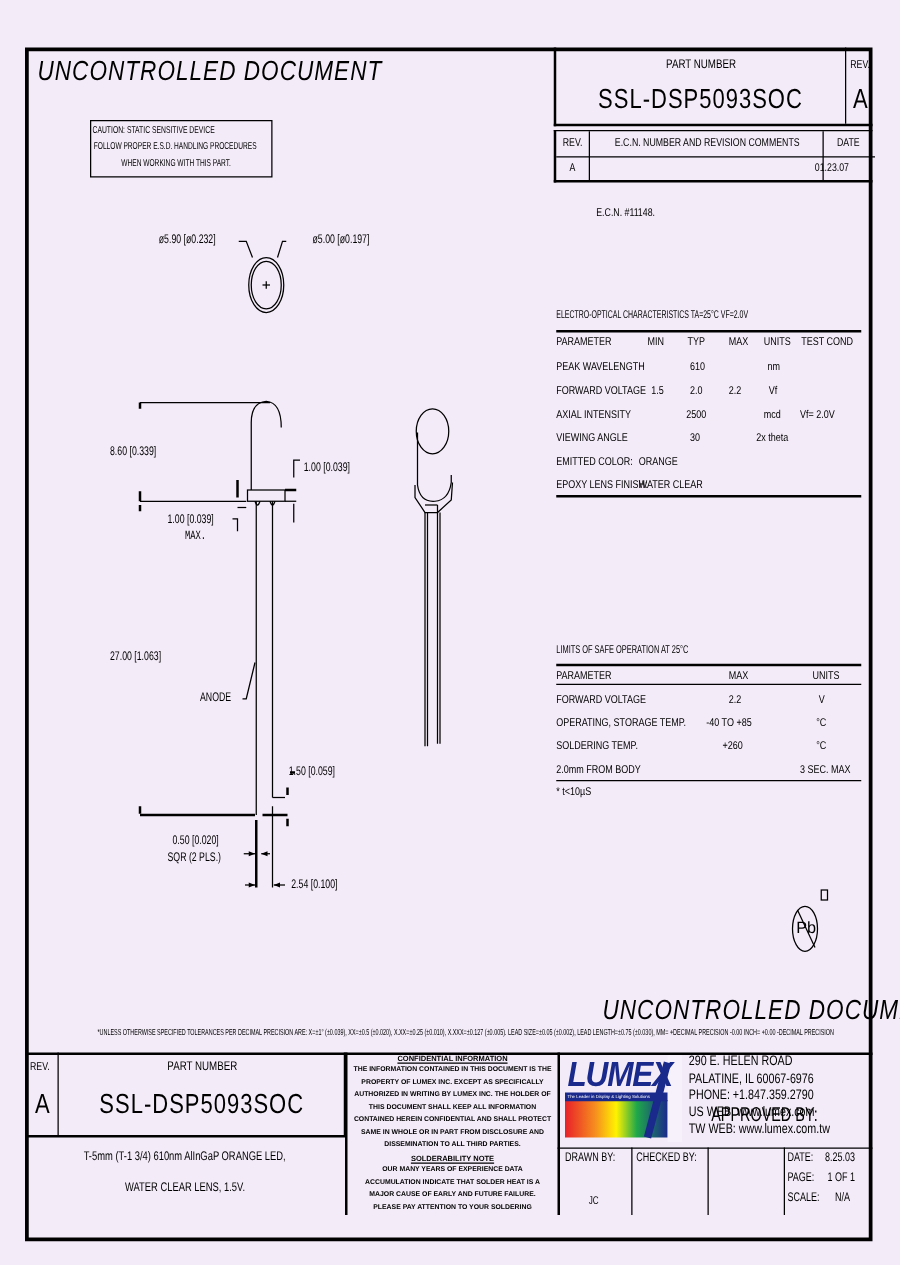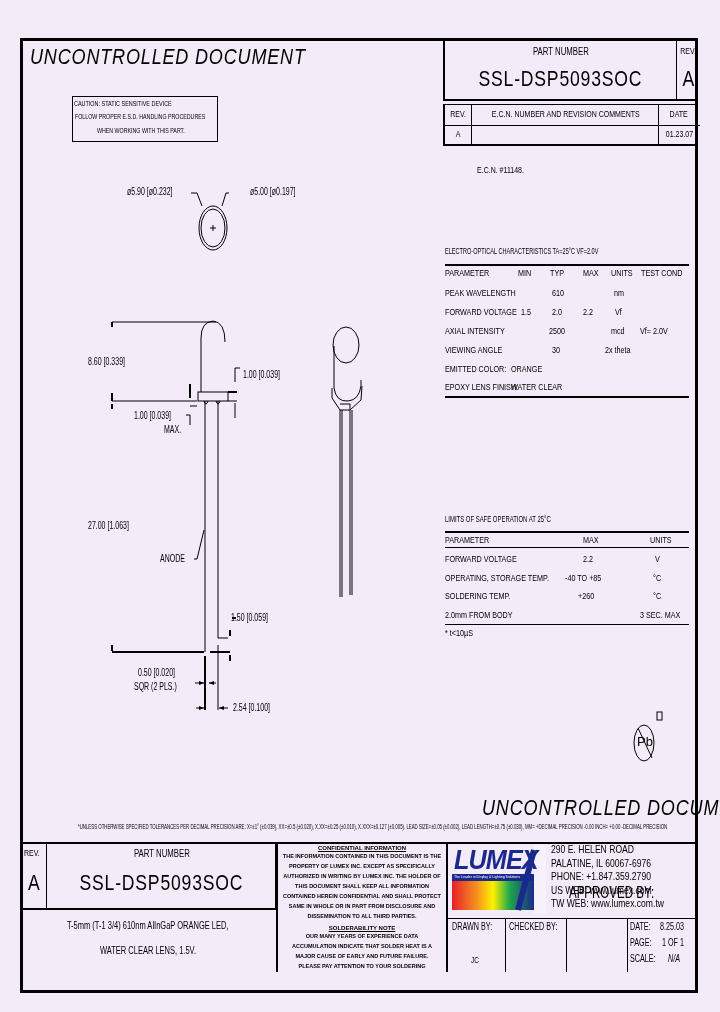--- a/index.html
+++ b/index.html
@@ -41,21 +41,21 @@
 
 <div class="box" style="left:443px;top:104px;width:255px;height:42px;border-width:1px 0 2px 2px;border-style:solid;">
   <div class="vline" style="left:26px;top:0;height:40px;"></div>
   <div class="vline" style="left:213px;top:0;height:40px;"></div>
   <div class="abs" style="left:0;top:20px;width:255px;border-top:1px solid #000;"></div>
   <div class="t" style="left:0;width:26px;top:4px;text-align:center;font-size:9px;"><span class="narrow" style="transform:scaleX(0.78);transform-origin:center;">REV.</span></div>
   <div class="t" style="left:26px;width:187px;top:4px;text-align:center;font-size:9px;"><span class="narrow" style="transform:scaleX(0.78);transform-origin:center;">E.C.N. NUMBER AND REVISION COMMENTS</span></div>
   <div class="t" style="left:213px;width:42px;top:4px;text-align:center;font-size:9px;"><span class="narrow" style="transform:scaleX(0.78);transform-origin:center;">DATE</span></div>
   <div class="t" style="left:0;width:26px;top:24px;text-align:center;font-size:9px;"><span class="narrow" style="transform:scaleX(0.78);transform-origin:center;">A</span></div>
   <div class="t" style="left:32px;top:24px;font-size:9px;margin-top:36px;"><span class="narrow" style="transform:scaleX(0.78);">E.C.N. #11148.</span></div>
-  <div class="t" style="left:214px;width:42px;top:24px;text-align:center;font-size:9px;"><span class="narrow" style="transform:scaleX(0.78);transform-origin:center;">01.23.07</span></div>
+  <div class="t" style="left:200px;width:42px;top:24px;text-align:center;font-size:9px;"><span class="narrow" style="transform:scaleX(0.78);transform-origin:center;">01.23.07</span></div>
 </div>
 
 <svg width="720" height="1012" style="left:0;top:0;">
   <g fill="none" stroke="#000" stroke-width="1">
 
     <ellipse cx="213" cy="228" rx="14" ry="22"></ellipse>
     <ellipse cx="213" cy="228" rx="12" ry="19"></ellipse>
     <line x1="210" y1="228" x2="216" y2="228"></line>
     <line x1="213" y1="225" x2="213" y2="231"></line>
 
@@ -124,21 +124,21 @@
     <polygon points="204,708 199,706 199,710"></polygon>
     <polygon points="219,708 224,706 224,710"></polygon>
   </g>
 </svg>
 
 <div class="t" style="left:127px;top:186px;font-size:10px;"><span class="narrow" style="transform:scaleX(0.7);">ø5.90 [ø0.232]</span></div>
 <div class="t" style="left:250px;top:186px;font-size:10px;"><span class="narrow" style="transform:scaleX(0.7);">ø5.00 [ø0.197]</span></div>
 <div class="t" style="left:88px;top:356px;font-size:10px;"><span class="narrow" style="transform:scaleX(0.7);">8.60 [0.339]</span></div>
 <div class="t" style="left:243px;top:369px;font-size:10px;"><span class="narrow" style="transform:scaleX(0.7);">1.00 [0.039]</span></div>
 <div class="t" style="left:134px;top:410px;font-size:10px;"><span class="narrow" style="transform:scaleX(0.7);">1.00 [0.039]</span></div>
-<div class="t" style="left:164px;top:424px;font-size:10px;"><span class="narrow" style="transform:scaleX(0.7);">MAX.</span></div>
+<div class="t" style="left:148px;top:424px;font-size:10px;font-family:Liberation Mono, monospace;"><span class="narrow" style="transform:scaleX(0.7);">MAX.</span></div>
 <div class="t" style="left:88px;top:520px;font-size:10px;"><span class="narrow" style="transform:scaleX(0.7);">27.00 [1.063]</span></div>
 <div class="t" style="left:160px;top:553px;font-size:10px;"><span class="narrow" style="transform:scaleX(0.7);">ANODE</span></div>
 <div class="t" style="left:231px;top:612px;font-size:10px;"><span class="narrow" style="transform:scaleX(0.7);">1.50 [0.059]</span></div>
 <div class="t" style="left:138px;top:667px;font-size:10px;"><span class="narrow" style="transform:scaleX(0.7);">0.50 [0.020]</span></div>
 <div class="t" style="left:134px;top:681px;font-size:10px;"><span class="narrow" style="transform:scaleX(0.7);">SQR (2 PLS.)</span></div>
 <div class="t" style="left:233px;top:702px;font-size:10px;"><span class="narrow" style="transform:scaleX(0.7);">2.54 [0.100]</span></div>
 
 <div class="t" style="left:637px;top:734px;font-size:13px;">Pb</div>
 
 <div class="spec-table" style="left:445px;top:246px;width:244px;height:150px;">
@@ -283,13 +283,13 @@
 <div class="t" style="left:452px;top:921px;font-size:10px;"><span class="narrow" style="transform:scaleX(0.72);">DRAWN BY:</span></div>
 <div class="t" style="left:471px;top:955px;font-size:9px;"><span class="narrow" style="transform:scaleX(0.72);">JC</span></div>
 <div class="t" style="left:509px;top:921px;font-size:10px;"><span class="narrow" style="transform:scaleX(0.72);">CHECKED BY:</span></div>
 <div class="t" style="left:569px;top:884px;font-size:16px;"><span class="narrow" style="transform:scaleX(0.72);">APPROVED BY:</span></div>
 
 <div class="t" style="left:630px;top:921px;font-size:10px;"><span class="narrow" style="transform:scaleX(0.72);">DATE:</span></div>
 <div class="t" style="left:660px;top:921px;font-size:10px;"><span class="narrow" style="transform:scaleX(0.72);">8.25.03</span></div>
 <div class="t" style="left:630px;top:937px;font-size:10px;"><span class="narrow" style="transform:scaleX(0.72);">PAGE:</span></div>
 <div class="t" style="left:662px;top:937px;font-size:10px;"><span class="narrow" style="transform:scaleX(0.72);">1 OF 1</span></div>
 <div class="t" style="left:630px;top:953px;font-size:10px;"><span class="narrow" style="transform:scaleX(0.72);">SCALE:</span></div>
-<div class="t" style="left:668px;top:953px;font-size:10px;font-style:italic;"><span class="narrow" style="transform:scaleX(0.72);">N/A</span></div>
+<div class="t" style="left:668px;top:953px;font-size:10px;"><span class="narrow" style="transform:scaleX(0.72);">N/A</span></div>
 
 </body></html>

